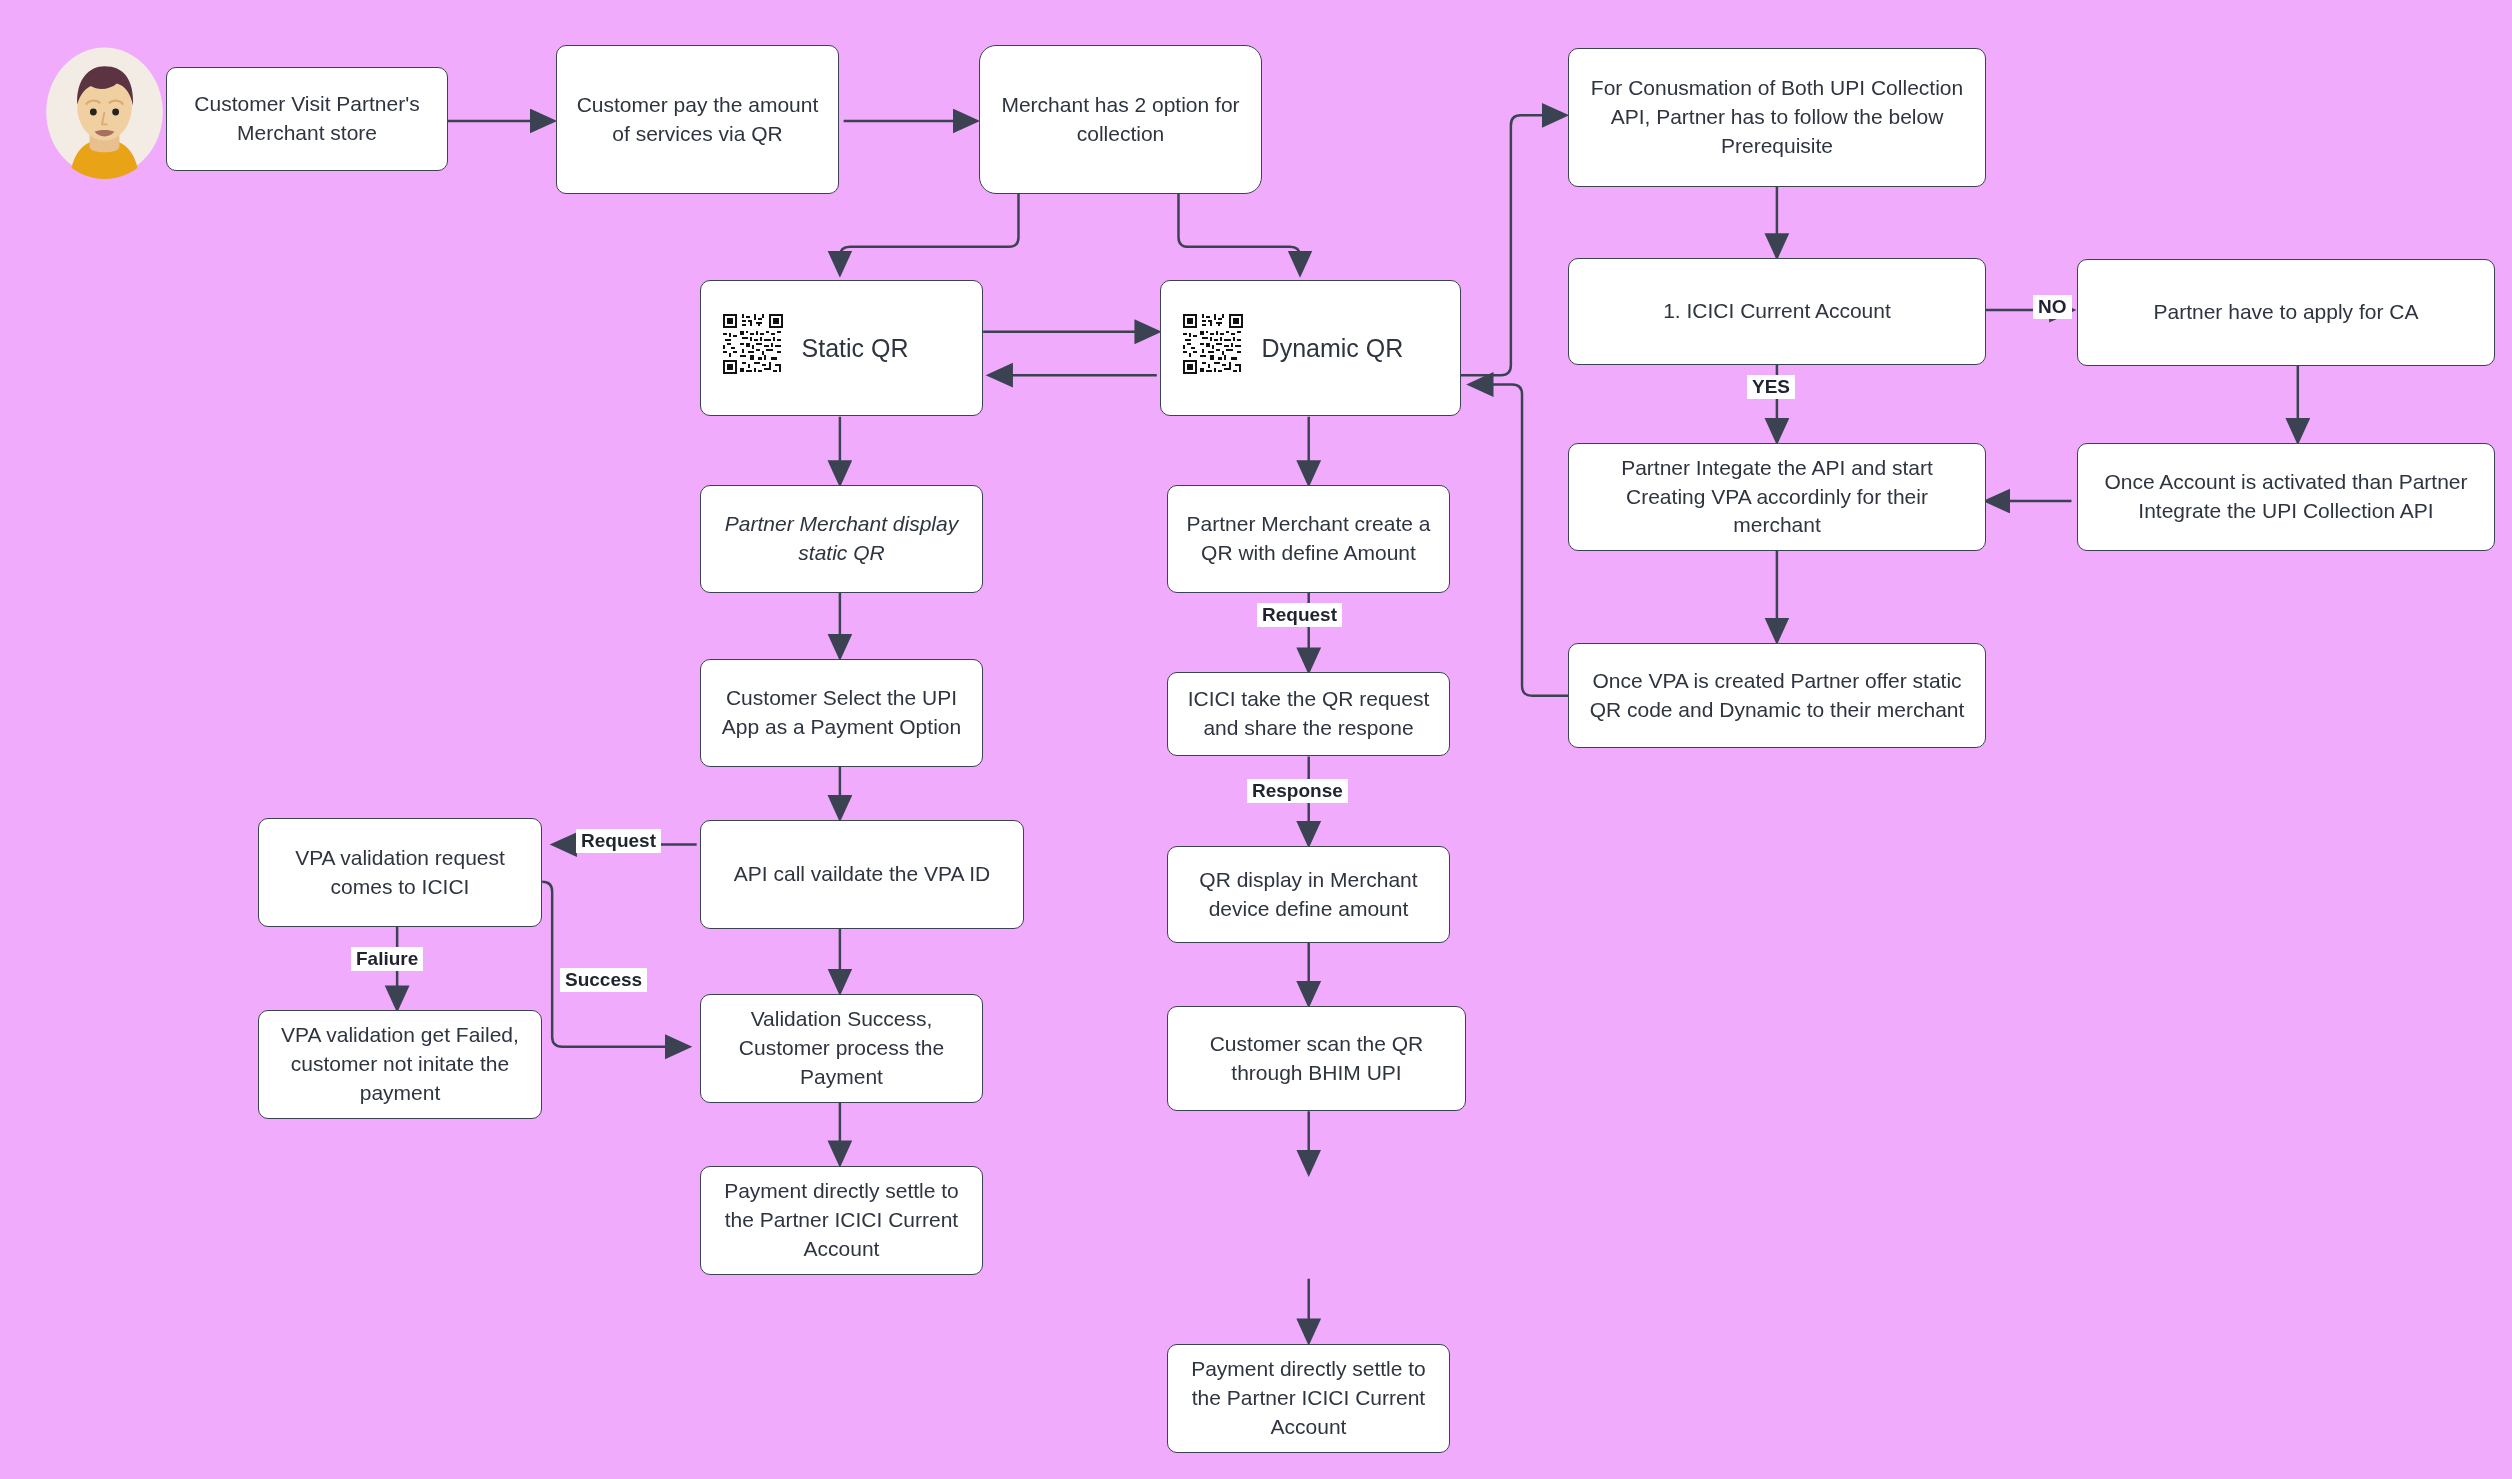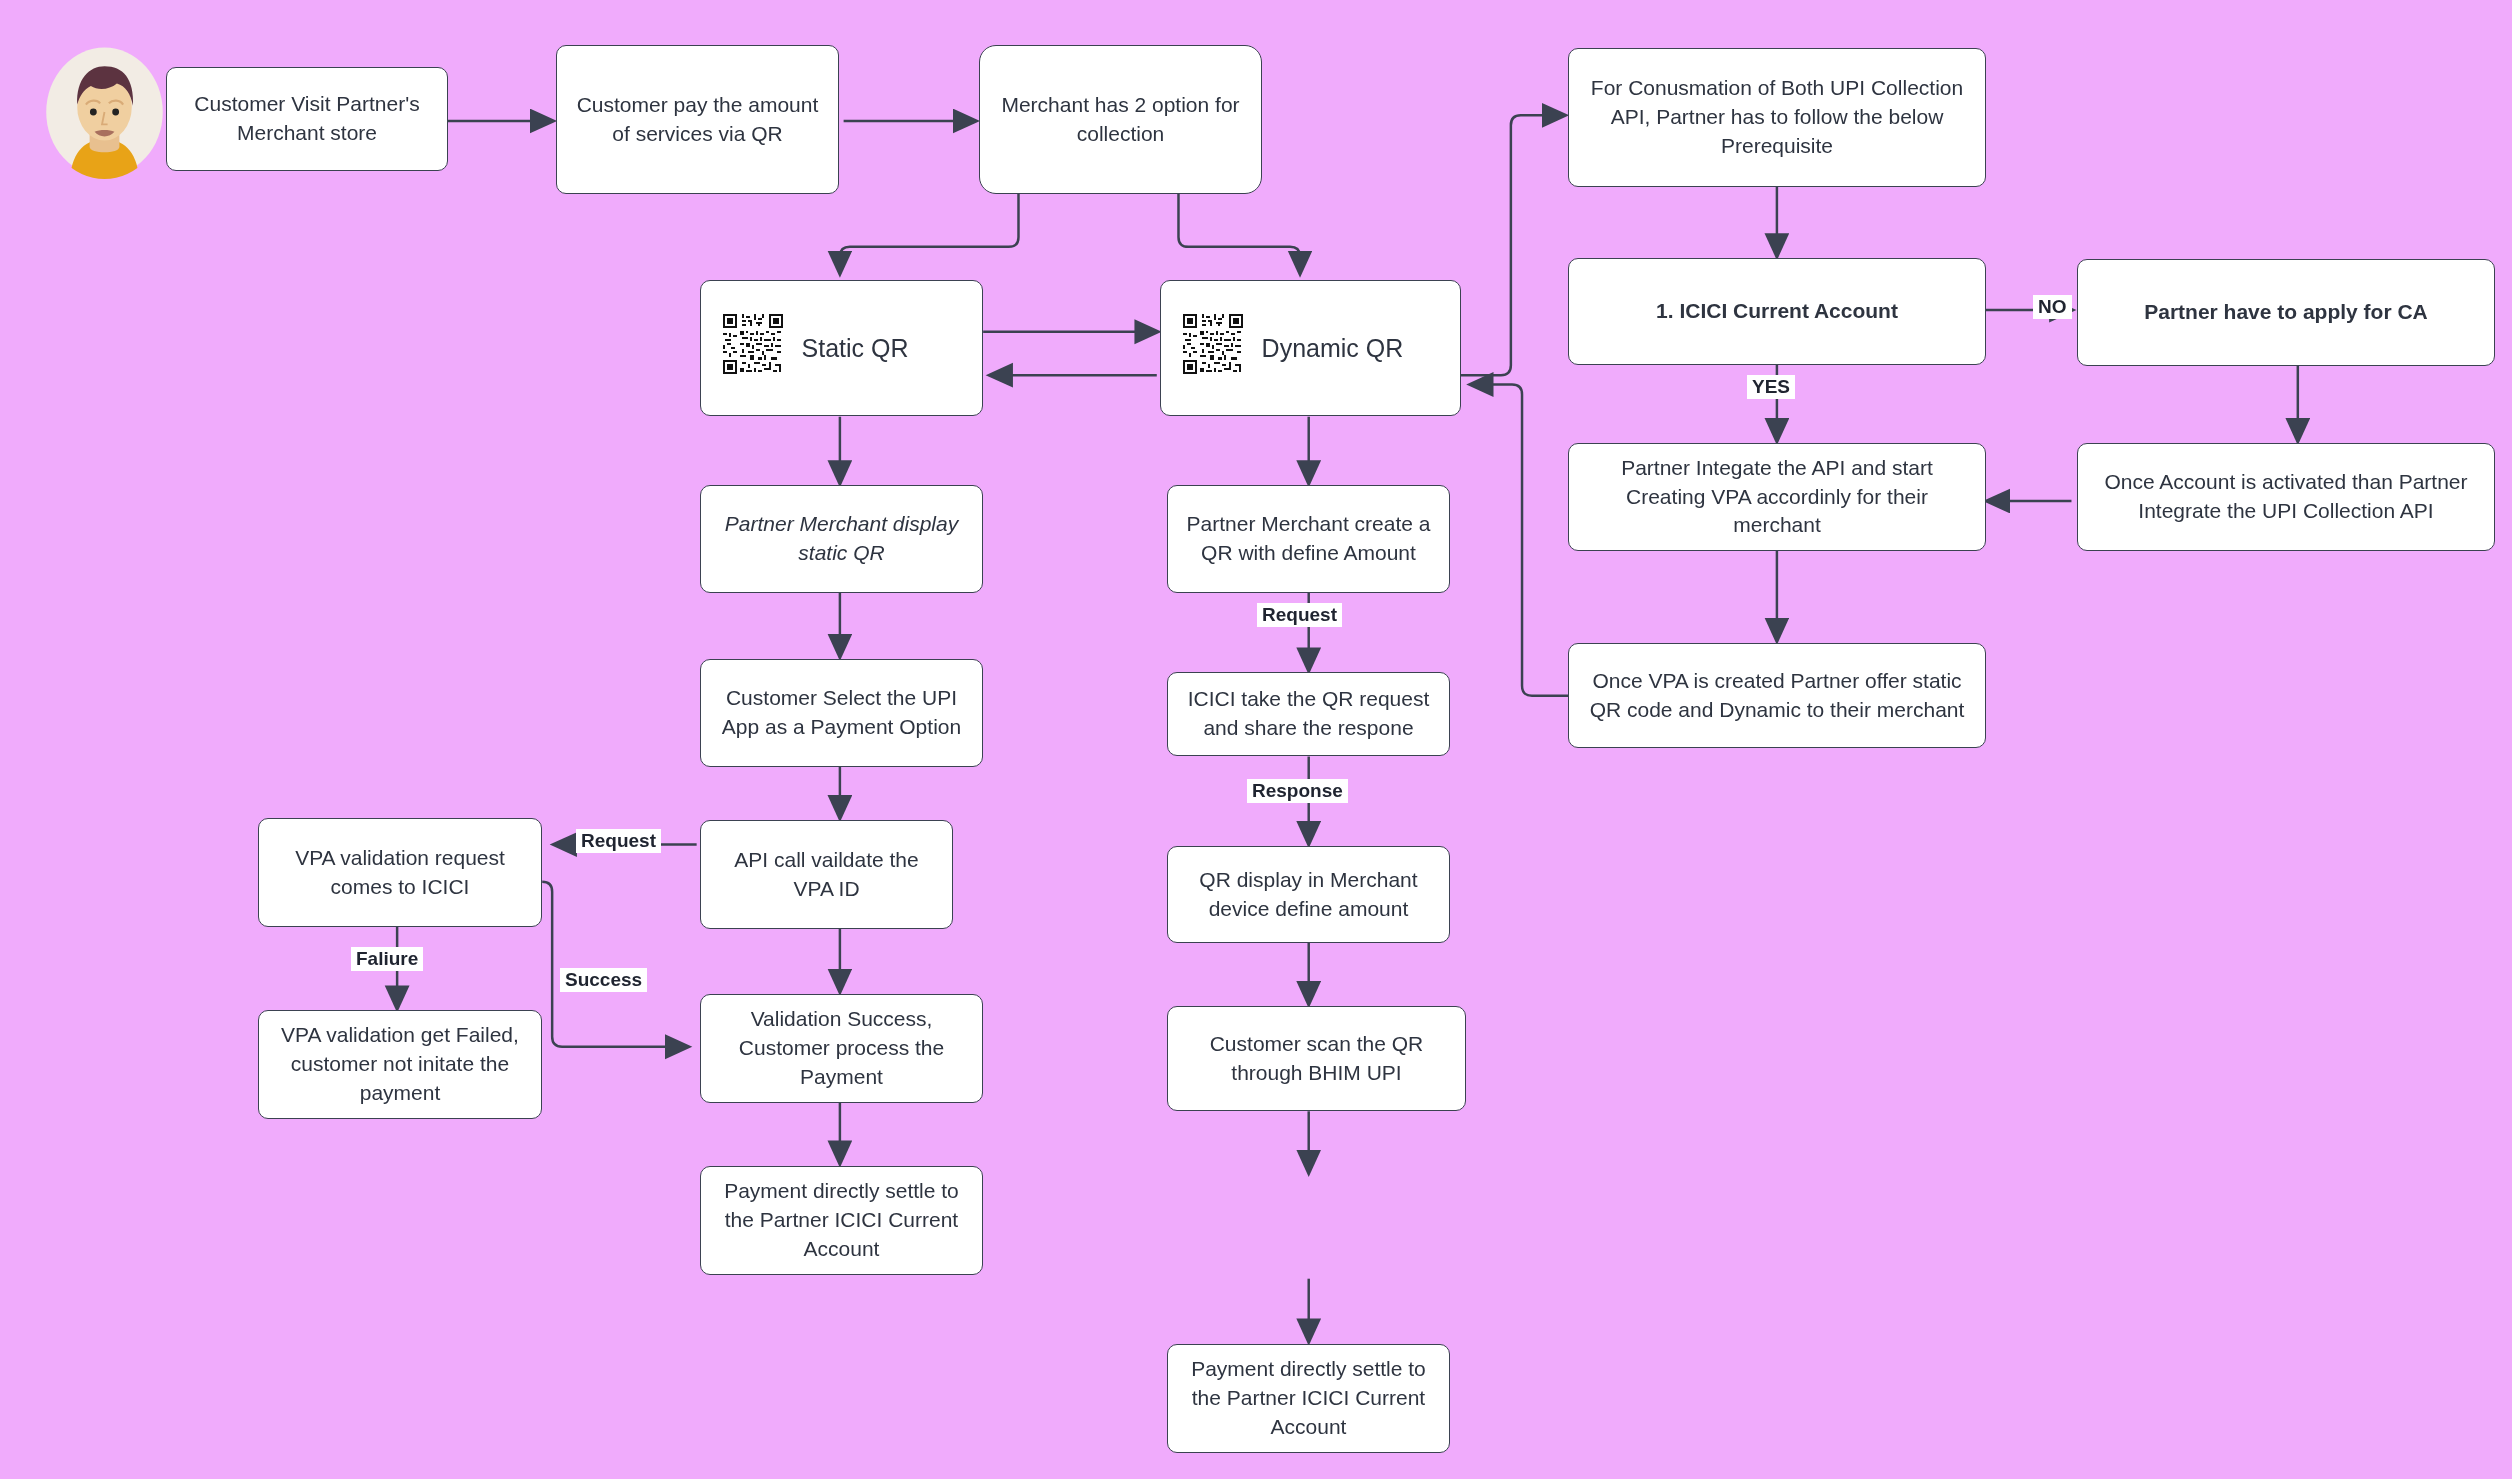--- a/index.html
+++ b/index.html
@@ -5,21 +5,21 @@
   html,body{margin:0;padding:0;background:#ffffff;}
   body{width:2512px;height:1479px;overflow:hidden;
        font-family:"Liberation Sans","DejaVu Sans",sans-serif;}
   #stage{position:relative;width:2512px;height:1479px;background:#f0abfc;}
   svg#wires{position:absolute;left:0;top:0;width:2512px;height:1479px;}
   .node{position:absolute;box-sizing:border-box;background:#ffffff;
         border:1.6px solid #3b4251;border-radius:10px;
         display:flex;align-items:center;justify-content:center;
         text-align:center;color:#2e3440;font-size:21px;line-height:1.38;
         padding:6.2px 11px;}
-  .node.bold{font-weight:bold;}
+  .node.bold{font-weight:normal;}
   .qrnode{justify-content:flex-start;padding-left:22px;gap:18.6px;}
   .qrlabel{font-size:25px;color:#2e3440;}
   .edge-label{position:absolute;font-size:19px;font-weight:bold;color:#1f2430;
               background:#ffffff;padding:1.2px 5px;white-space:nowrap;}
   .avatar{position:absolute;border-radius:50%;overflow:hidden;}
 </style>
 </head>
 <body>
 
 <div id="stage">
@@ -298,21 +298,21 @@
         </g>
       </svg>
     </span>
     <span class="qrlabel">Dynamic QR</span>
   </div>
 
   <div class="node" style="left:700px;top:485px;width:283px;height:108px;font-style:italic;">Partner Merchant display static QR</div>
 
   <div class="node" style="left:700px;top:659px;width:283px;height:108px;">Customer Select the UPI App as a Payment Option</div>
 
-  <div class="node" style="left:700px;top:820px;width:253px;height:109px;">API call vaildate the VPA ID</div>
+  <div class="node" style="left:700px;top:820px;width:324px;height:109px;">API call vaildate the VPA ID</div>
 
   <div class="node" style="left:700px;top:994px;width:283px;height:109px;">Validation Success, Customer process the Payment</div>
 
   <div class="node" style="left:700px;top:1166px;width:283px;height:109px;">Payment directly settle to the Partner ICICI Current Account</div>
 
   <div class="node" style="left:258px;top:818px;width:284px;height:109px;">VPA validation request comes to ICICI</div>
 
   <div class="node" style="left:258px;top:1010px;width:284px;height:109px;">VPA validation get Failed, customer not initate the payment</div>
 
   <div class="node" style="left:1167px;top:485px;width:283px;height:108px;">Partner Merchant create a QR with define Amount</div>

